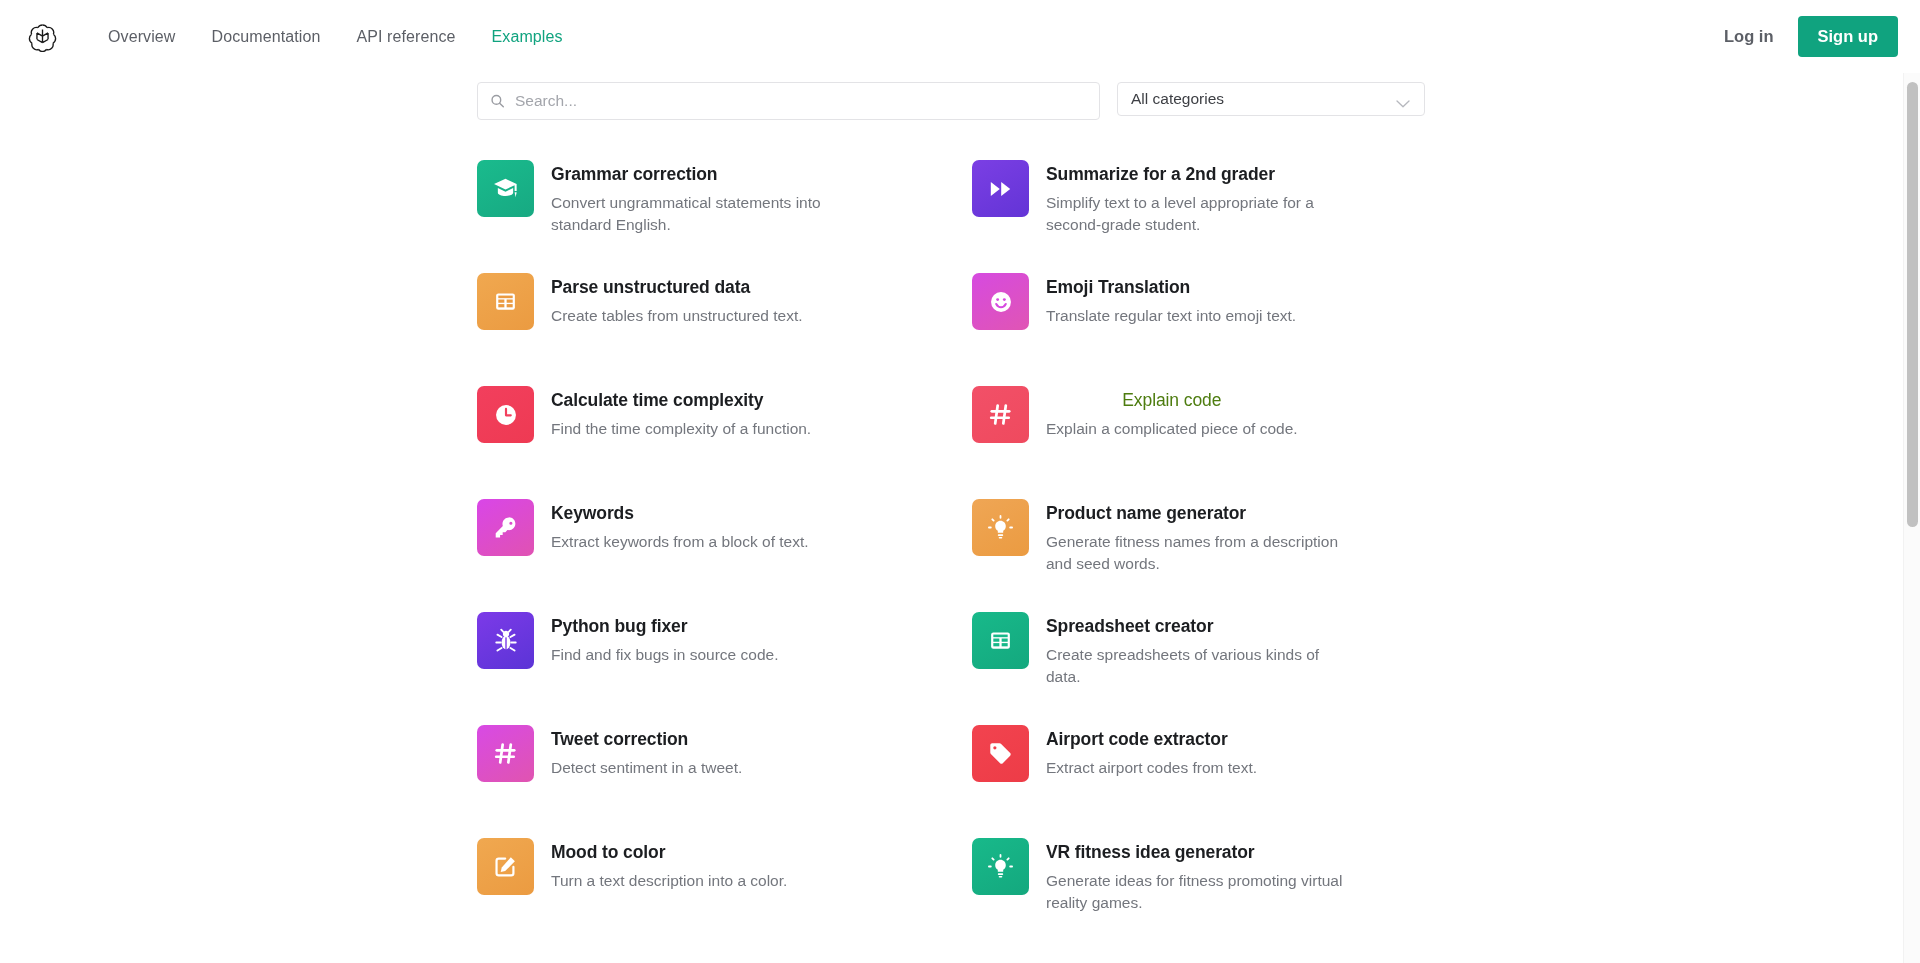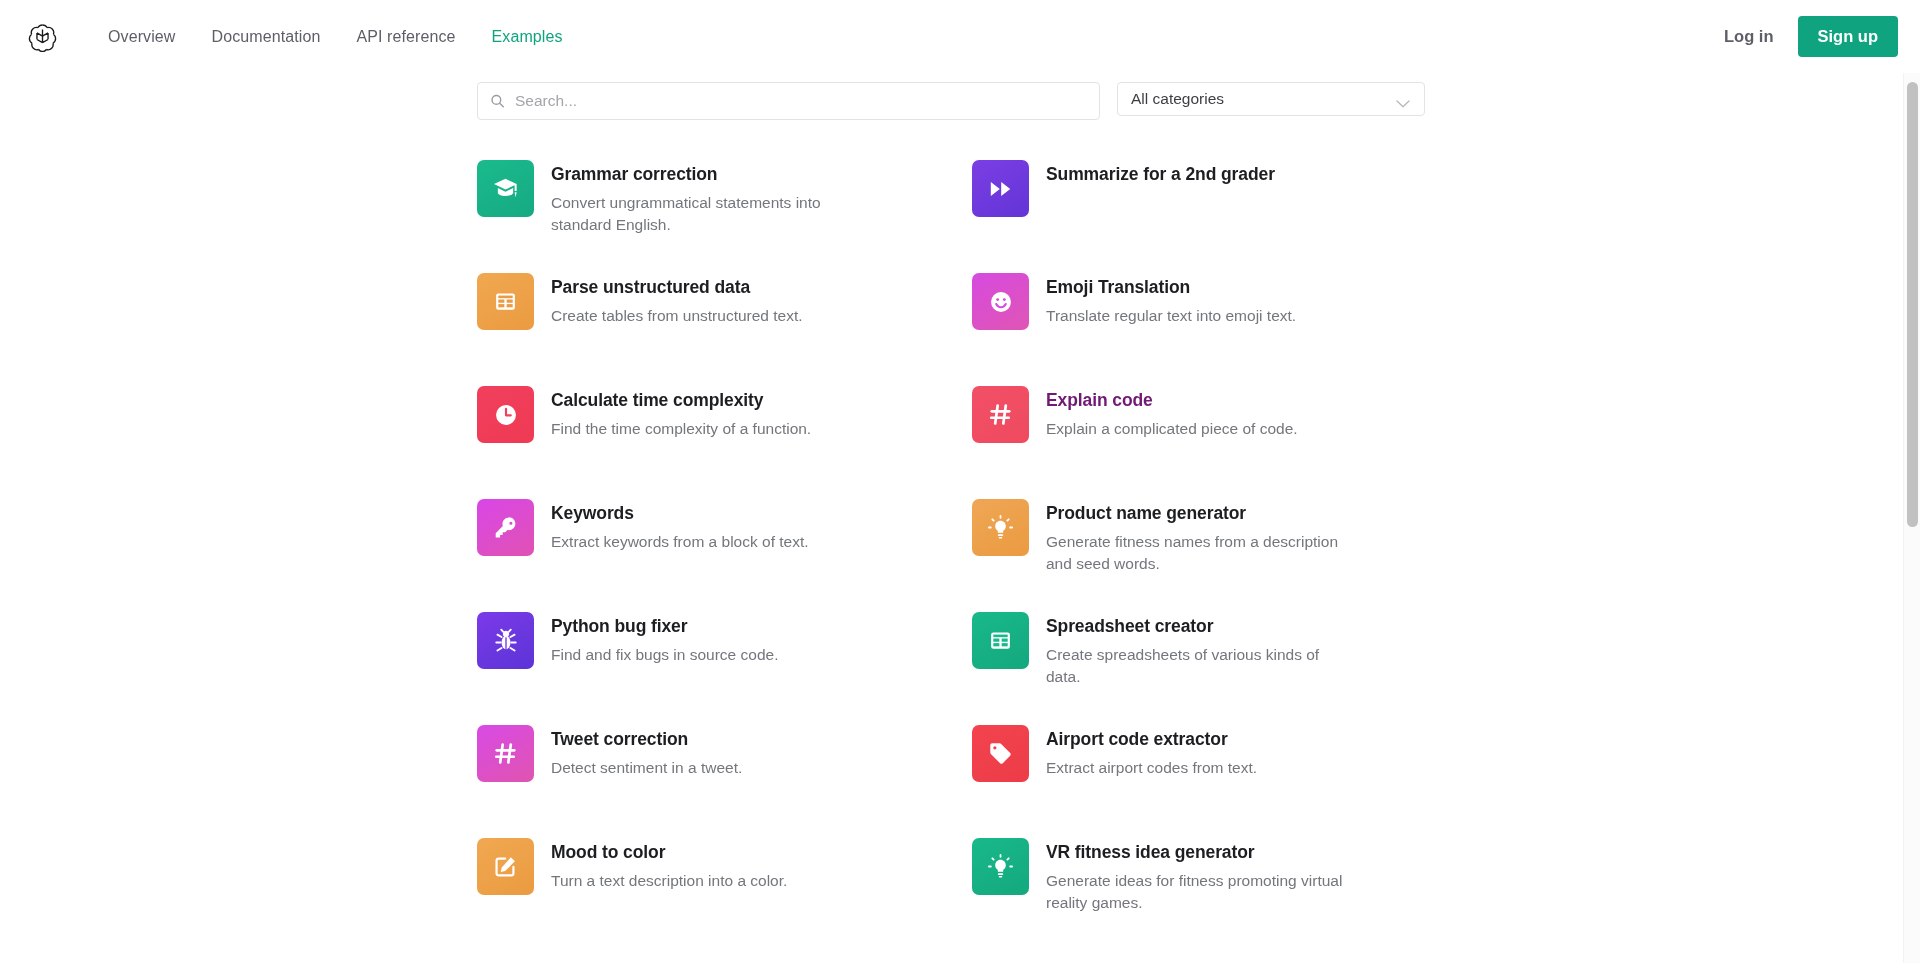--- a/index.html
+++ b/index.html
@@ -183,22 +183,23 @@
 
   .card-title {
     font-size: 17.5px;
     font-weight: 700;
     color: #1c1e21;
     line-height: 1.25;
     letter-spacing: -0.1px;
     margin-bottom: 6px;
   }
   .card-title.muted {
-    color: #701a75;
-    font-weight: 700;
+    color: #4d7c0f;
+    font-weight: 400;
+    text-align: center;
   }
   .card-desc {
     font-size: 15.5px;
     color: #73767d;
     line-height: 1.42;
     max-width: 300px;
   }
 
   
   .scrollbar-track {
@@ -286,20 +287,21 @@
         </a>
         <a class="card">
           <div class="card-icon" style="background: linear-gradient(150deg, rgb(123, 63, 228) 0%, rgb(99, 52, 214) 100%);">
             <svg width="26" height="26" viewBox="0 0 24 24" fill="#fff">
               <path d="M2.6 5.6v12.8l8.3-6.4-8.3-6.4z"></path>
               <path d="M12.2 5.6v12.8l8.3-6.4-8.3-6.4z"></path>
             </svg>
           </div>
           <div class="card-body">
             <div class="card-title">Summarize for a 2nd grader</div>
+            <div class="card-desc">Simplify text to a level appropriate for a second-grade student.</div>
           </div>
         </a>
         <a class="card">
           <div class="card-icon" style="background: linear-gradient(150deg, rgb(240, 168, 80) 0%, rgb(235, 155, 65) 100%);">
             <svg width="25" height="25" viewBox="0 0 24 24" fill="none">
               <rect x="3" y="4.2" width="18" height="15.6" rx="2.1" fill="#fff"></rect>
               <rect x="5.1" y="6.3" width="13.8" height="2.5" fill="#eb9b41"></rect>
               <rect x="5.1" y="10.1" width="5.8" height="3.1" fill="#eb9b41"></rect>
               <rect x="13.1" y="10.1" width="5.8" height="3.1" fill="#eb9b41"></rect>
               <rect x="5.1" y="14.5" width="5.8" height="3.1" fill="#eb9b41"></rect>

